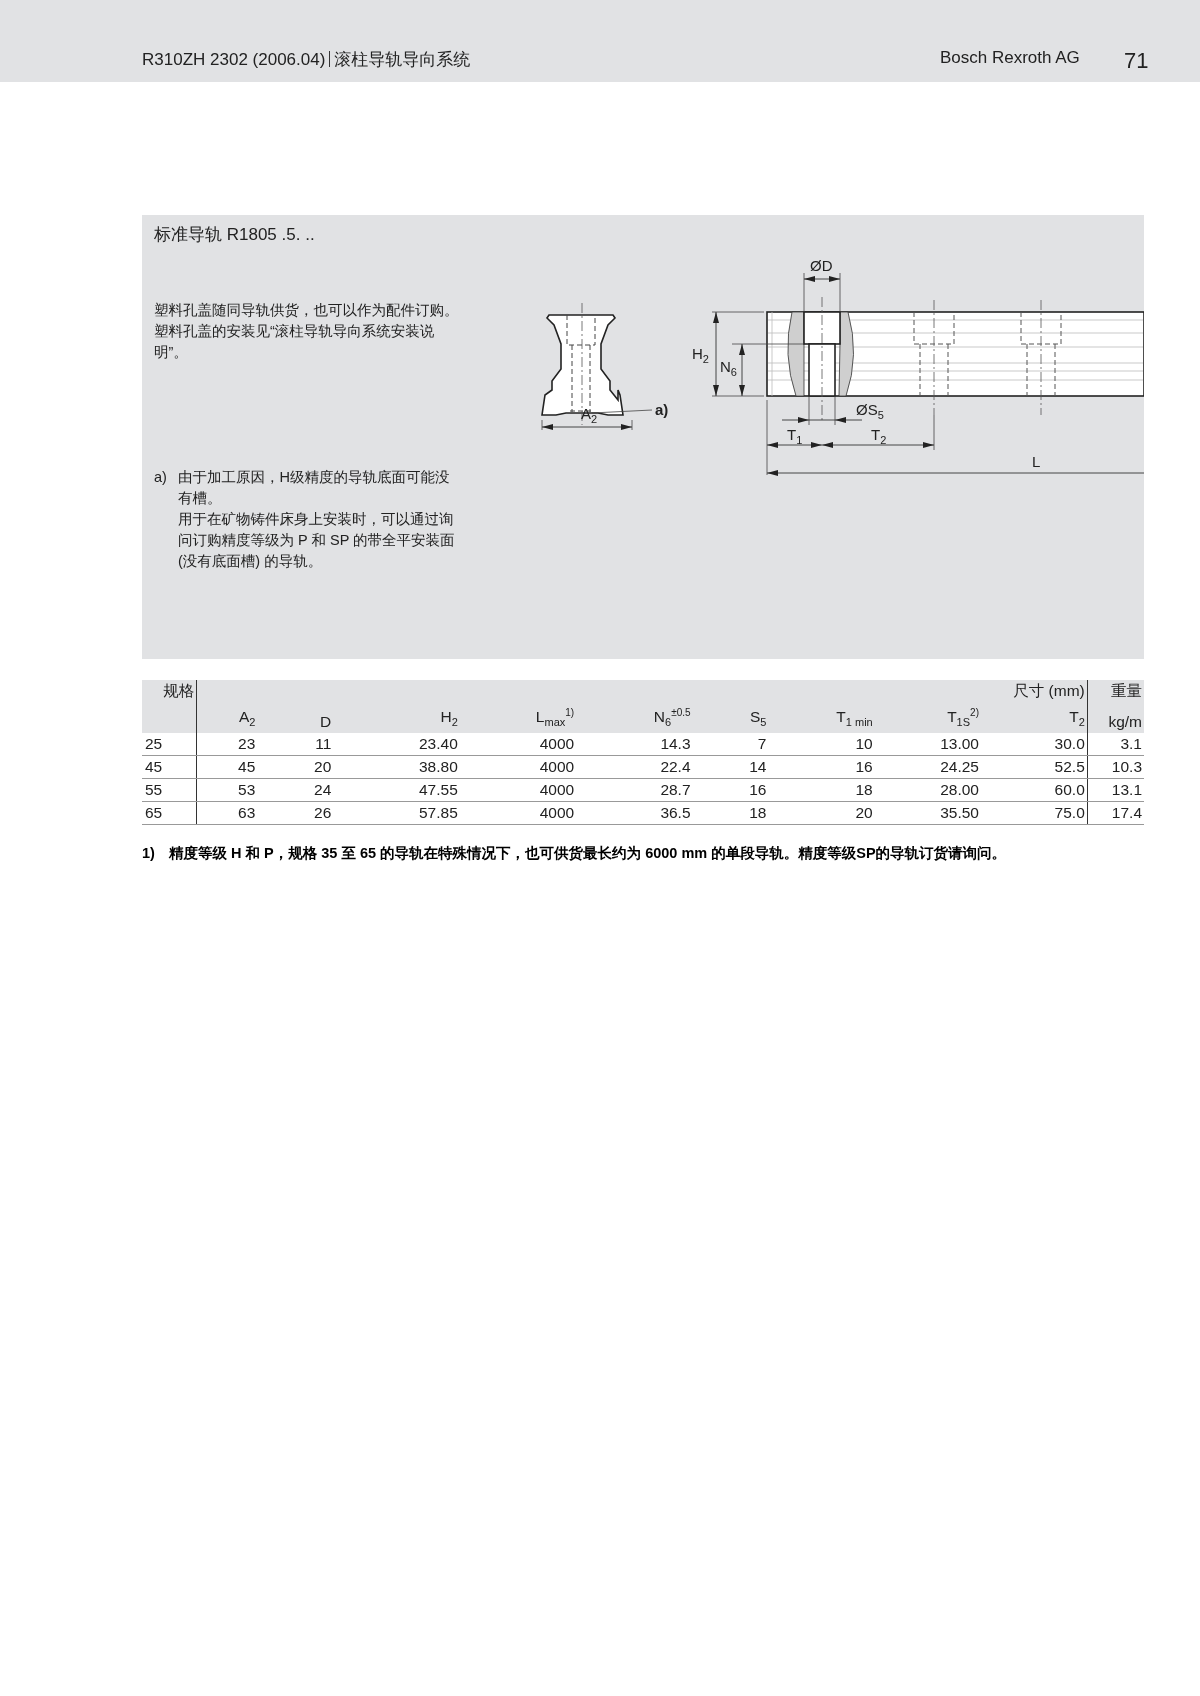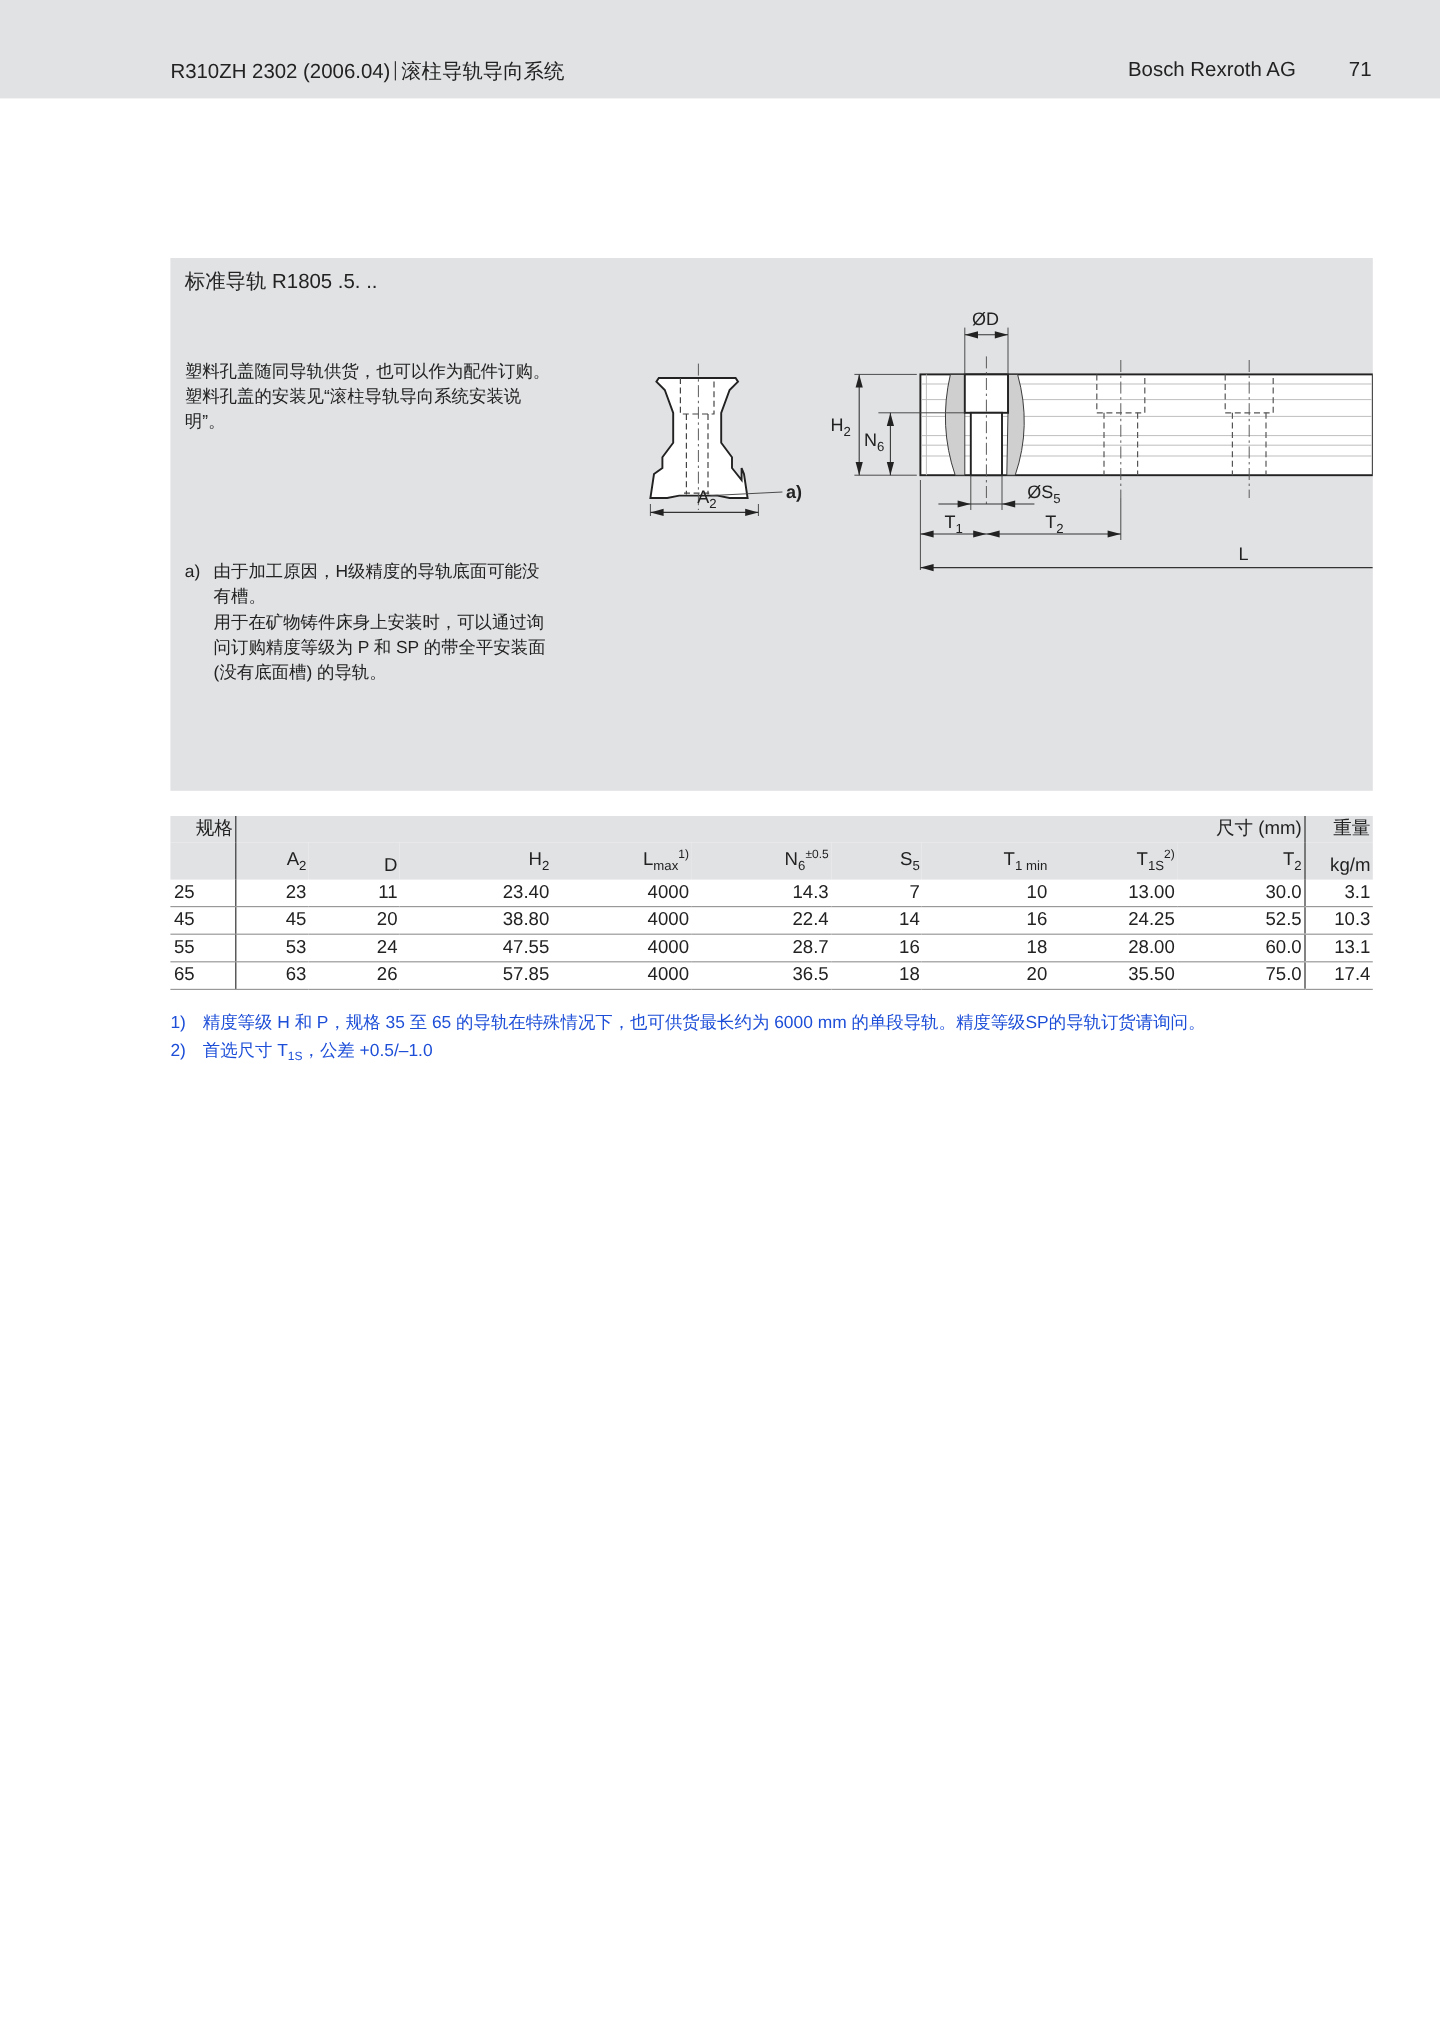--- a/index.html
+++ b/index.html
@@ -3,21 +3,21 @@
 <meta charset="utf-8">
 <style>
   * { box-sizing: border-box; margin: 0; padding: 0; }
   html, body { width: 1200px; height: 1696px; background: #ffffff; }
   body { font-family: "Liberation Sans", "DejaVu Sans", sans-serif; color: #1a1a1a; position: relative; overflow: hidden; }
 
   .header { position: absolute; left: 0; top: 0; width: 1200px; height: 82px; background: #e1e2e4; text-align: center; }
   .header .left { position: absolute; left: 142px; top: 48px; font-size: 17px; color: #222; white-space: nowrap; }
   .header .left .sep { display: inline-block; width: 1px; height: 16px; background: #333; margin: 0 4px -2px 4px; }
   .header .right { position: absolute; left: 940px; top: 48px; font-size: 17px; color: #222; white-space: nowrap; }
-  .header .page { position: absolute; left: 1124px; top: 48px; font-size: 17px; color: #222; }
+  .header .page { position: absolute; left: 1124px; top: 48px; font-size: 22px; color: #222; }
 
   .panel { position: absolute; left: 142px; top: 215px; width: 1002px; height: 444px; background: #e1e2e4; }
   .panel .title { position: absolute; left: 12px; top: 8px; font-size: 17px; color: #222; white-space: nowrap; text-align: center; }
   .panel .intro { position: absolute; left: 12px; top: 85px; width: 330px; font-size: 14.5px; line-height: 21px; color: #222; }
   .panel .note { position: absolute; left: 12px; top: 252px; width: 340px; font-size: 14.5px; line-height: 21px; color: #222; }
   .panel .note .marker { position: absolute; left: 0; top: 0; }
   .panel .note .body { margin-left: 24px; }
   .panel svg { position: absolute; left: 0; top: 0; }
 
   .tbl { position: absolute; left: 142px; top: 680px; width: 1002px; border-collapse: collapse; font-size: 15.5px; color: #222; }
@@ -25,21 +25,21 @@
   .tbl thead tr { background: #e1e2e4; }
   .tbl thead th { text-align: right; vertical-align: bottom; }
   .tbl .c0 { text-align: left; width: 54px; border-right: 1.5px solid #333; padding-left: 3px; }
   .tbl .clast { border-left: 1.5px solid #333; text-align: right; width: 56px; }
   .tbl tbody td { text-align: right; border-bottom: 1.5px solid #999; }
   .tbl tbody td.c0 { text-align: left; }
   .tbl sub { font-size: 11px; vertical-align: -4px; }
   .tbl sup { font-size: 10px; vertical-align: 6px; }
   .tbl .hd-left { text-align: right; }
 
-  .footnotes { position: absolute; left: 142px; top: 842px; font-size: 14.5px; line-height: 23px; color: #1d4ed8; }
+  .footnotes { position: absolute; left: 142px; top: 842px; font-size: 14.5px; line-height: 23px; color: #000000; font-weight: bold; }
   .footnotes .fn { white-space: nowrap; }
   .footnotes .num { display: inline-block; width: 27px; }
   .footnotes sub { font-size: 10px; vertical-align: -3px; }
 </style>
 </head>
 <body>
 
 <div class="header">
   <div class="left">
     <span>R310ZH 2302 (2006.04)</span><span class="sep"></span><span>滚柱导轨导向系统</span>
@@ -232,16 +232,13 @@
       <td>75.0</td>
       <td class="clast">17.4</td>
     </tr>
   </tbody>
 </table>
 
 <div class="footnotes">
   <div class="fn">
     <span class="num">1)</span><span>精度等级 H 和 P，规格 35 至 65 的导轨在特殊情况下，也可供货最长约为 6000 mm 的单段导轨。精度等级SP的导轨订货请询问。</span>
   </div>
-  <div class="fn">
-    <span class="num">2)</span><span>首选尺寸 T</span><sub>1S</sub><span>，公差 +0.5/–1.0</span>
-  </div>
 </div>
 
 </body></html>

